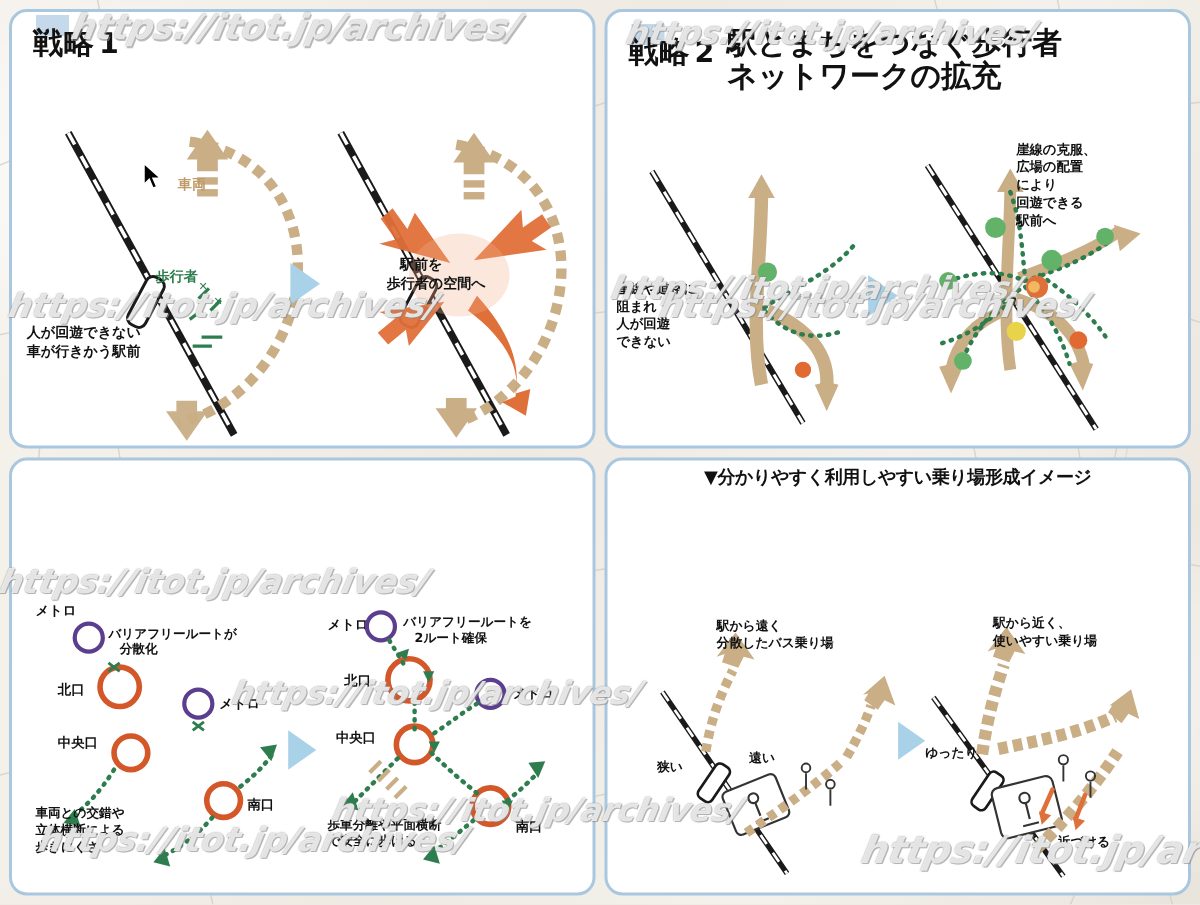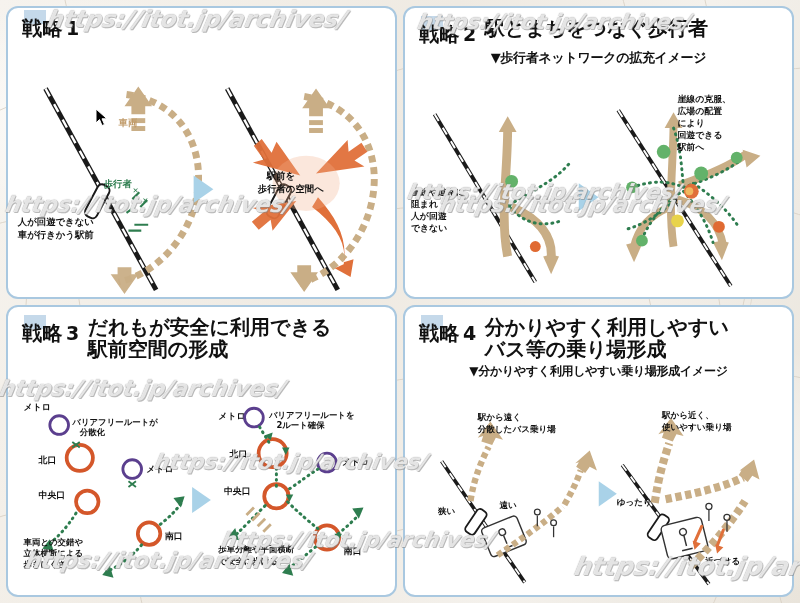--- a/index.html
+++ b/index.html
@@ -176,23 +176,23 @@
 
   <div class="panel">
     <div class="panel-inner">
       <div class="title-row">
         <div class="strat" style="margin-top:6px">
           <span class="sq"></span>
           <span>戦略</span><span class="num">2</span>
         </div>
         <div>
           <div class="t-main two">駅とまちをつなぐ歩行者</div>
+          <div class="t-main two">ネットワークの拡充</div>
         </div>
       </div>
-      <div class="subtitle" style="margin-top:3px">▼歩行者ネットワークの拡充イメージ</div>
 
       <div class="diagram" style="top:80px;">
         <svg viewBox="0 0 392 210" preserveAspectRatio="xMidYMid meet">
 
           <g>
 
             <line x1="30" y1="26" x2="132" y2="196" stroke="#1a1a1a" stroke-width="4"></line>
             <line x1="30" y1="26" x2="132" y2="196" stroke="#fff" stroke-width="2" stroke-dasharray="8 8"></line>
 
             <path d="M104,170 C96,130 104,84 104,40" stroke="#c9ae86" stroke-width="9" fill="none"></path>
@@ -262,30 +262,20 @@
             <text class="lbl" x="276" y="50" font-size="9" fill="#111">回遊できる</text>
             <text class="lbl" x="276" y="62" font-size="9" fill="#111">駅前へ</text>
           </g>
         </svg>
       </div>
     </div>
   </div>
 
   <div class="panel">
     <div class="panel-inner">
-      <div class="title-row">
-        <div class="strat" style="margin-top:6px">
-          <span class="sq"></span>
-          <span>戦略</span><span class="num">3</span>
-        </div>
-        <div>
-          <div class="t-main two">だれもが安全に利用できる</div>
-          <div class="t-main two">駅前空間の形成</div>
-        </div>
-      </div>
 
       <div class="diagram" style="top:90px;">
         <svg viewBox="0 0 392 212" preserveAspectRatio="xMidYMid meet">
 
           <g>
             <text class="lbl" x="6" y="14" font-size="9.5" fill="#111">メトロ</text>
             <circle cx="44" cy="30" r="10" fill="none" stroke="#5b3f8e" stroke-width="3"></circle>
             <text class="lbl" x="58" y="30" font-size="9" fill="#111">バリアフリールートが</text>
             <text class="lbl" x="66" y="41" font-size="9" fill="#111">分散化</text>
 
@@ -373,30 +363,20 @@
             <text class="lbl" x="214" y="166" font-size="9" fill="#111">歩車分離や平面横断</text>
             <text class="lbl" x="214" y="178" font-size="9" fill="#111">で安全に歩ける</text>
           </g>
         </svg>
       </div>
     </div>
   </div>
 
   <div class="panel">
     <div class="panel-inner">
-      <div class="title-row">
-        <div class="strat" style="margin-top:6px">
-          <span class="sq"></span>
-          <span>戦略</span><span class="num">4</span>
-        </div>
-        <div>
-          <div class="t-main two">分かりやすく利用しやすい</div>
-          <div class="t-main two">バス等の乗り場形成</div>
-        </div>
-      </div>
       <div class="subtitle" style="margin-top:3px;font-size:12px">▼分かりやすく利用しやすい乗り場形成イメージ</div>
 
       <div class="diagram" style="top:78px;margin-left:33px;">
         <svg viewBox="0 0 392 212" preserveAspectRatio="xMidYMid meet">
 
           <g>
 
             <line x1="4" y1="74" x2="96" y2="208" stroke="#1a1a1a" stroke-width="4"></line>
             <line x1="4" y1="74" x2="96" y2="208" stroke="#fff" stroke-width="2" stroke-dasharray="8 8"></line>
             <rect x="36" y="126" width="12" height="30" rx="4" fill="#fff" stroke="#1a1a1a" stroke-width="2" transform="rotate(34 42 141)"></rect>

